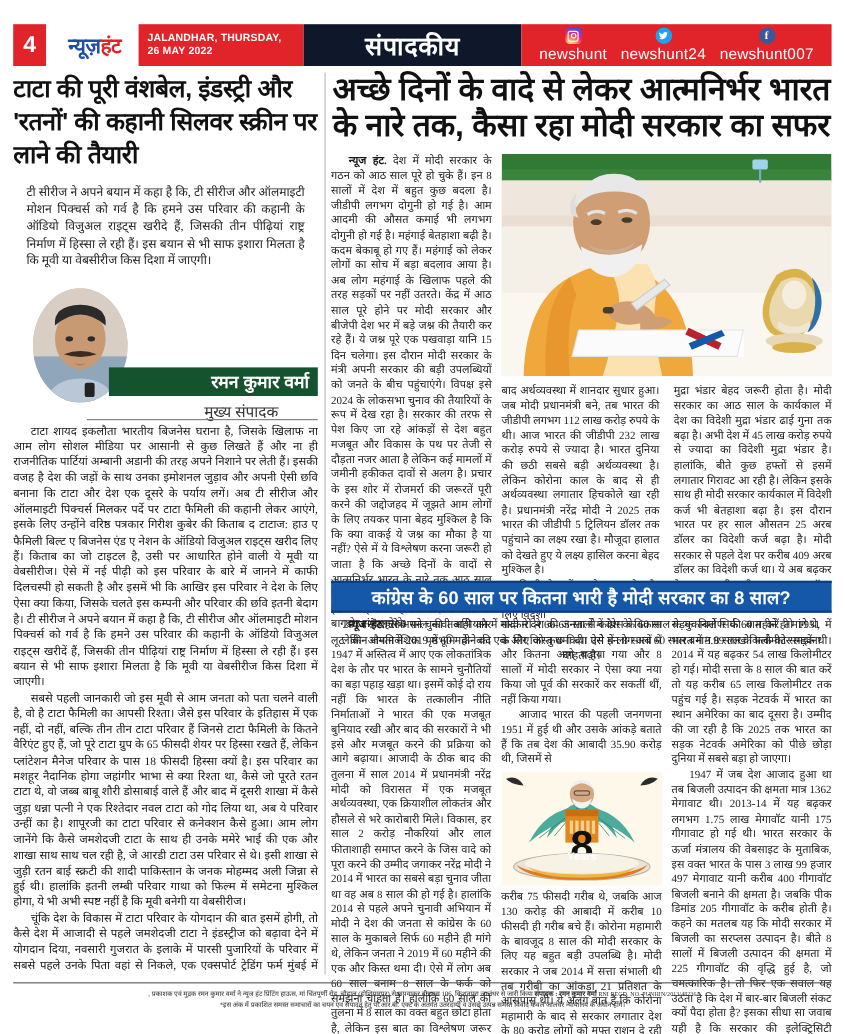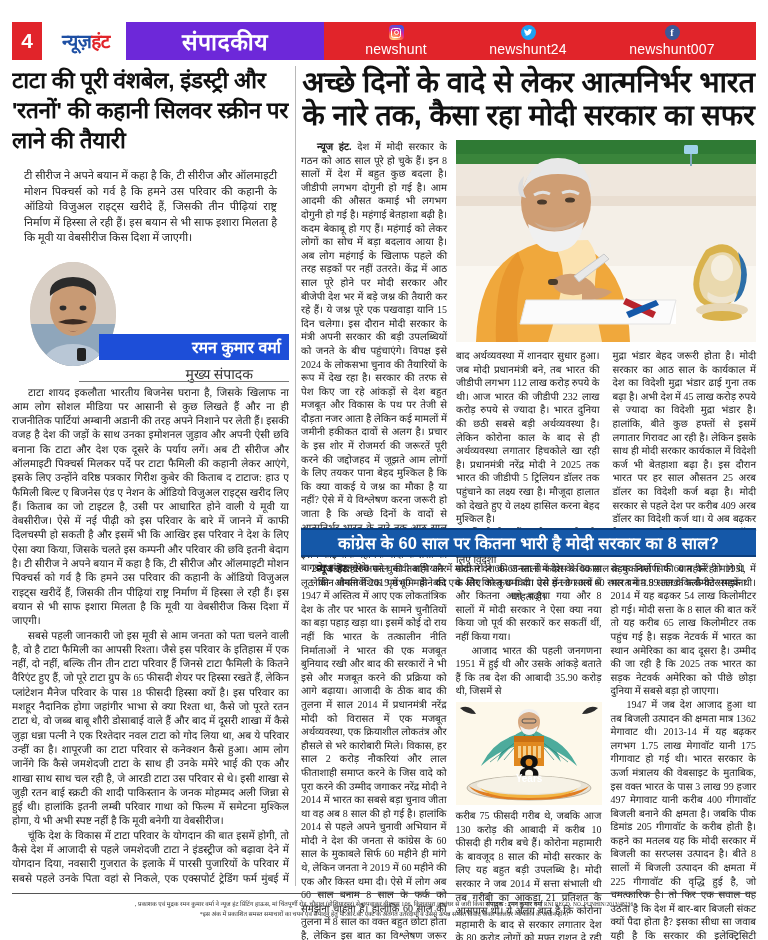--- a/index.html
+++ b/index.html
@@ -76,21 +76,21 @@
   }
   .dateline-box span {
     font-family: "Liberation Sans", sans-serif;
     font-size: 9.5px;
     font-weight: bold;
     line-height: 12px;
     letter-spacing: 0.2px;
   }
   .section-box {
     flex: 0 0 198px;
-    background: #6d28d9;
+    background: #0f172a;
     display: flex;
     align-items: center;
     justify-content: center;
   }
   .section-box span {
     color: #ffffff;
     font-family: "Liberation Sans", sans-serif;
     font-size: 23px;
     font-weight: bold;
     letter-spacing: 0.5px;
@@ -208,21 +208,21 @@
     overflow: hidden;
     background: #cbbfb4;
   }
   .editor-photo svg { display:block; }
   .byline-bar {
     position: absolute;
     right: 0;
     top: 76px;
     width: 190px;
     height: 26px;
-    background: #1d4ed8;
+    background: #14532d;
     display: flex;
     align-items: center;
     justify-content: flex-end;
     padding-right: 8px;
     box-sizing: border-box;
   }
   .byline-bar span {
     color: #ffffff;
     font-family: "Liberation Sans", sans-serif;
     font-size: 16px;
@@ -368,20 +368,24 @@
 
   <div class="masthead">
     <div class="page-num-box">
       <span>4</span>
     </div>
     <div class="logo-box"></div>
     <div class="brand-box">
       <div class="brand-text">
         <span class="b1">न्यूज़</span><span class="b2">हंट</span>
       </div>
+    </div>
+    <div class="dateline-box">
+      <span>JALANDHAR, THURSDAY,</span>
+      <span>26 MAY 2022</span>
     </div>
     <div class="section-box">
       <span>संपादकीय</span>
     </div>
     <div class="social-box">
       <div class="social-item">
         <span class="social-glyph ig-glyph">
             <span class="ig-inner"></span>
           </span>
         <span class="social-label">newshunt</span>

